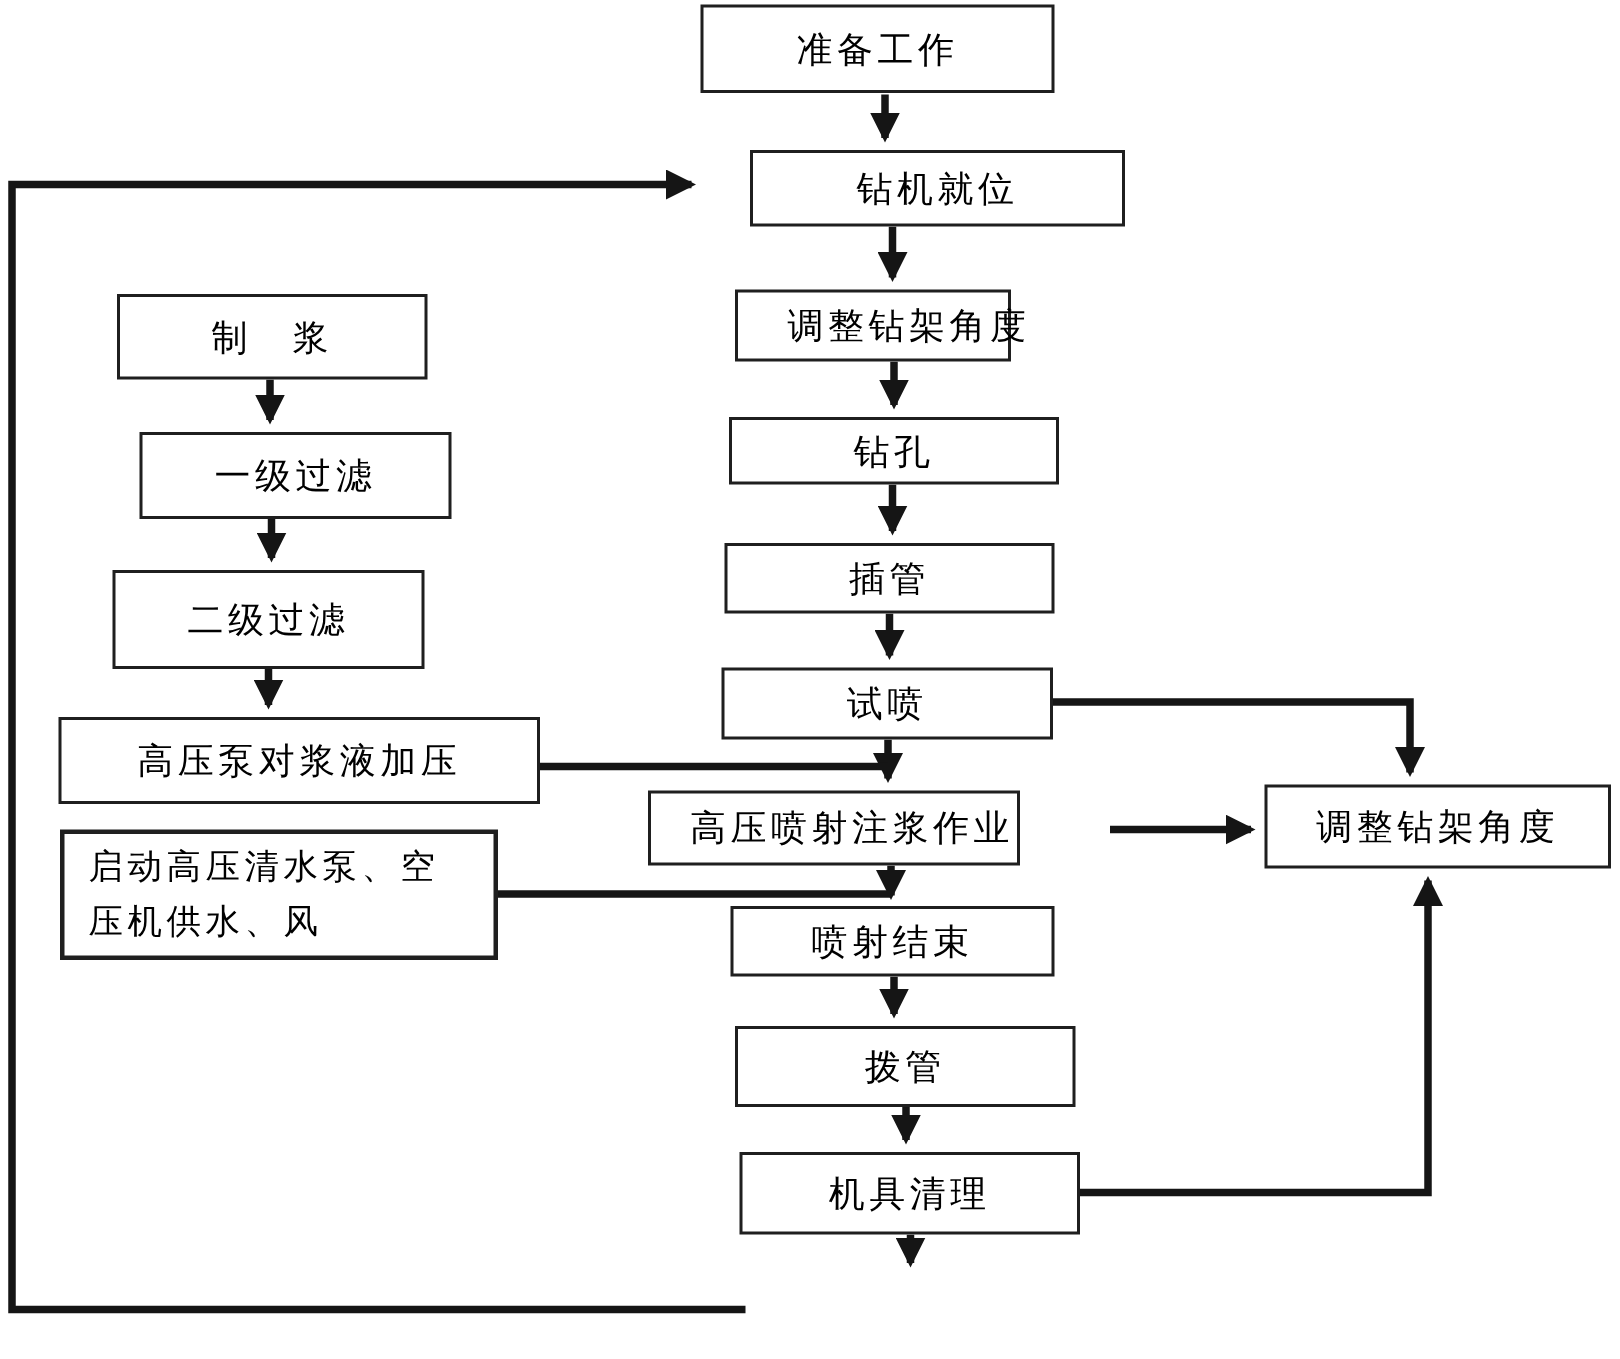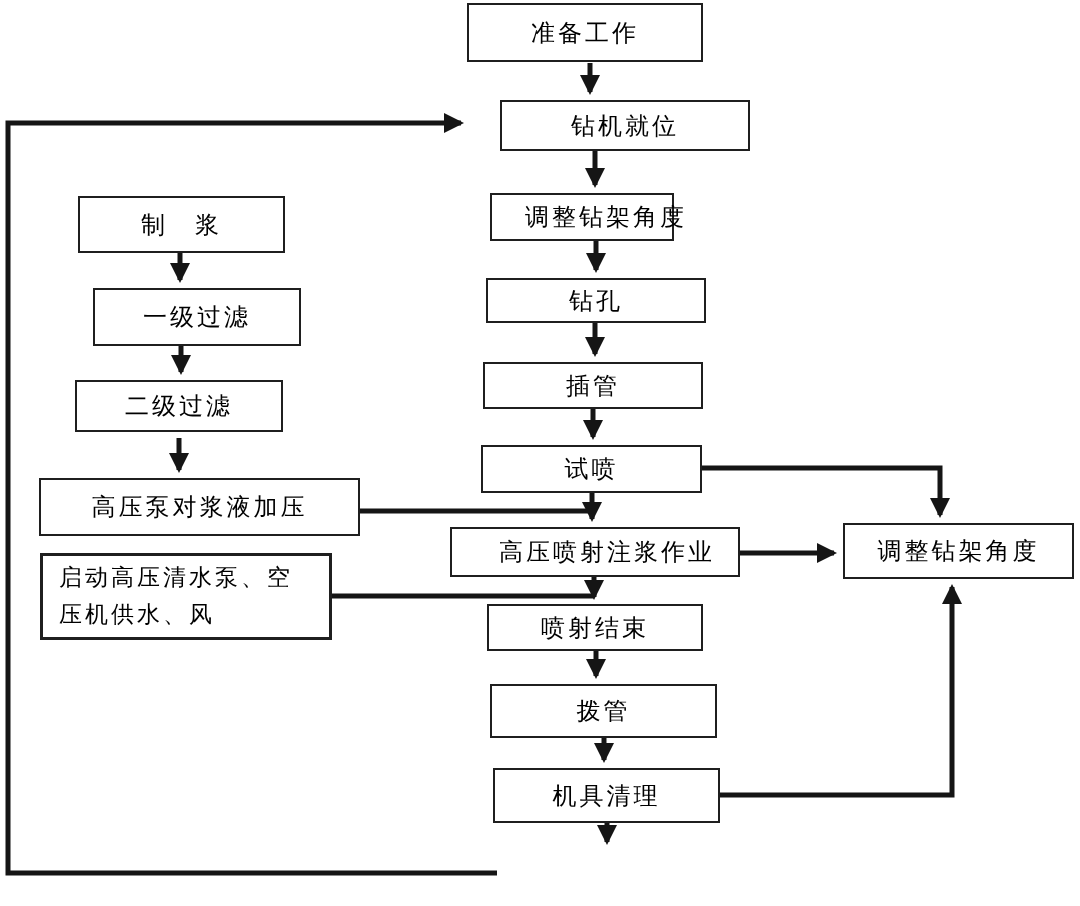--- a/index.html
+++ b/index.html
@@ -68,26 +68,26 @@
 
     <polyline class="wire" points="497,873 8,873 8,123 461,123" marker-end="url(#ah)"></polyline>
   </svg>
 
   <div class="node" style="left:467px;top:3px;width:236px;height:59px;">准备工作</div>
   <div class="node" style="left:470px;top:100px;width:250px;height:51px;margin-left:30px;">钻机就位</div>
   <div class="node" style="left:490px;top:193px;width:184px;height:48px;padding-left:48px;">调整钻架角度</div>
   <div class="node" style="left:486px;top:278px;width:220px;height:45px;">钻孔</div>
   <div class="node" style="left:483px;top:362px;width:220px;height:47px;">插管</div>
   <div class="node" style="left:481px;top:445px;width:221px;height:48px;">试喷</div>
-  <div class="node" style="left:450px;top:527px;width:290px;height:50px;padding-left:24px;">高压喷射注浆作业</div>
+  <div class="node" style="left:432px;top:527px;width:248px;height:50px;padding-left:24px;">高压喷射注浆作业</div>
   <div class="node" style="left:487px;top:604px;width:216px;height:47px;">喷射结束</div>
   <div class="node" style="left:490px;top:684px;width:227px;height:54px;">拨管</div>
   <div class="node" style="left:493px;top:768px;width:227px;height:55px;">机具清理</div>
 
   <div class="node" style="left:78px;top:196px;width:207px;height:57px;">制　浆</div>
   <div class="node" style="left:93px;top:288px;width:208px;height:58px;">一级过滤</div>
-  <div class="node" style="left:75px;top:380px;width:208px;height:52px;">二级过滤</div>
+  <div class="node" style="left:75px;top:380px;width:208px;height:66px;">二级过滤</div>
   <div class="node" style="left:39px;top:478px;width:321px;height:58px;">高压泵对浆液加压</div>
   <div class="node multiline" style="left:40px;top:553px;width:292px;height:87px;">启动高压清水泵、空压机供水、风</div>
 
   <div class="node" style="left:843px;top:523px;width:231px;height:56px;">调整钻架角度</div>
 
 </div>
 
 </body></html>

